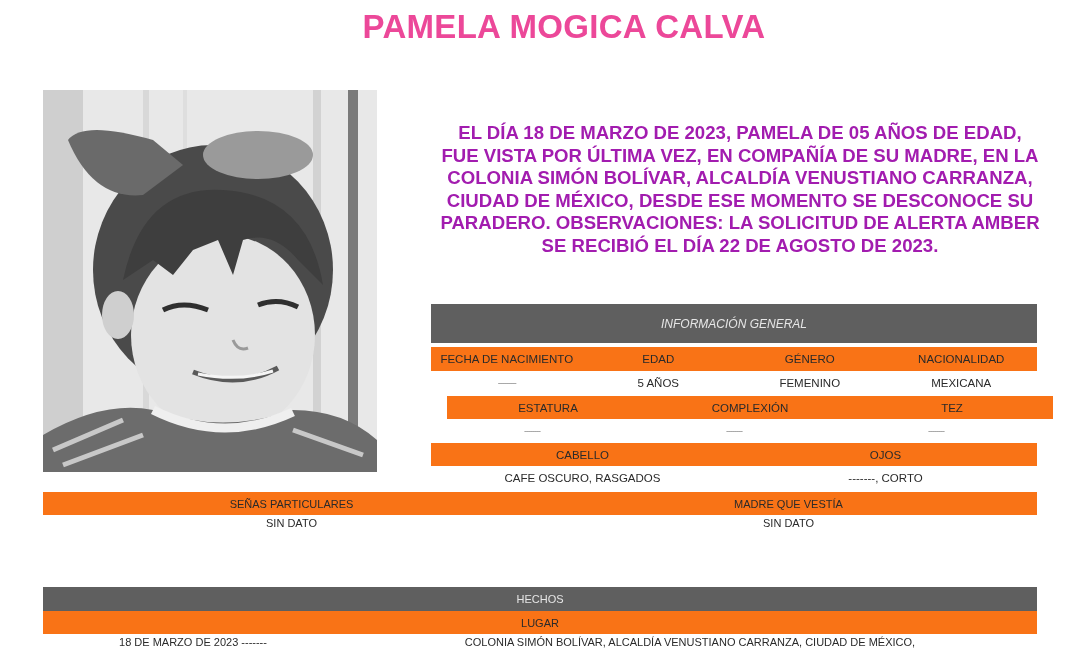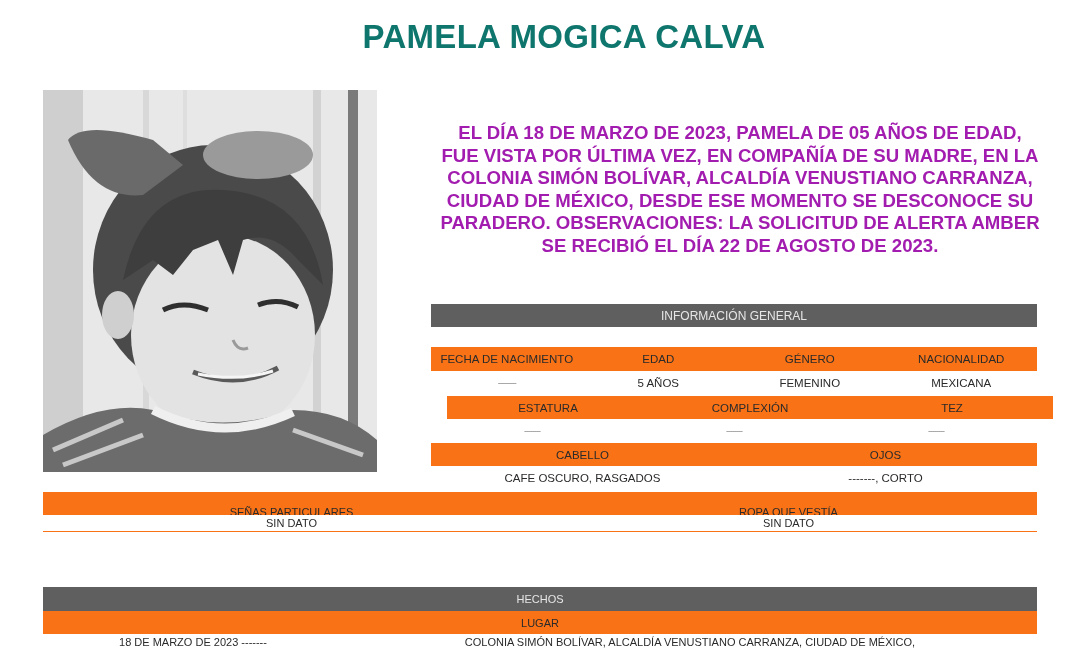--- a/index.html
+++ b/index.html
@@ -5,23 +5,23 @@
     * { margin: 0; padding: 0; box-sizing: border-box; }
     html, body {
       width: 1080px; height: 666px; overflow: hidden;
       background: #ffffff;
       font-family: "Liberation Sans", sans-serif;
       color: #1a1a1a;
     }
     .page { position: relative; width: 1080px; height: 666px; }
 
     .title {
-      position: absolute; left: 0; top: 18px; width: 1080px;
+      position: absolute; left: 0; top: 8px; width: 1080px;
       text-align: center; font-weight: bold; font-size: 33px;
-      letter-spacing: 0.3px; color: #0f766e; padding-left: 48px;
+      letter-spacing: 0.3px; color: #ec4899; padding-left: 48px;
     }
 
     .photo {
       position: absolute; left: 43px; top: 90px; width: 334px; height: 382px;
       overflow: hidden;
       background: linear-gradient(90deg, #c9c9c9 0%, #e4e4e4 12%, #f0f0f0 30%, #e6e6e6 55%, #dcdcdc 80%, #8a8a8a 92%, #d0d0d0 100%);
     }
     .photo svg { width: 100%; height: 100%; display: block; }
 
     .narrative {
@@ -86,21 +86,21 @@
       <path d="M155 284 Q195 292 230 281" stroke="#f5f5f5" stroke-width="3" fill="none"></path>
 
       <path d="M0 382 L0 345 Q60 310 110 320 Q180 345 250 320 Q300 320 334 350 L334 382 Z" fill="#6c6c6c"></path>
       <path d="M110 320 Q180 355 250 322" stroke="#efefef" stroke-width="9" fill="none"></path>
       <path d="M10 360 L80 330 M20 375 L100 345 M250 340 L320 365" stroke="#c8c8c8" stroke-width="5"></path>
     </svg>
   </div>
 
   <p class="narrative">EL DÍA 18 DE MARZO DE 2023, PAMELA DE 05 AÑOS DE EDAD, FUE VISTA POR ÚLTIMA VEZ, EN COMPAÑÍA DE SU MADRE, EN LA COLONIA SIMÓN BOLÍVAR, ALCALDÍA VENUSTIANO CARRANZA, CIUDAD DE MÉXICO, DESDE ESE MOMENTO SE DESCONOCE SU PARADERO. OBSERVACIONES: LA SOLICITUD DE ALERTA AMBER SE RECIBIÓ EL DÍA 22 DE AGOSTO DE 2023.</p>
 
-  <div class="bar-dark info" style="top:304px;height:23px;">INFORMACIÓN GENERAL</div>
+  <div class="bar-dark info" style="top:304px;height:39px;font-style:italic;">INFORMACIÓN GENERAL</div>
 
   <div class="bar-light info" style="top:347px;height:24px;">
     <span class="cell">FECHA DE NACIMIENTO</span>
     <span class="cell">EDAD</span>
     <span class="cell">GÉNERO</span>
     <span class="cell">NACIONALIDAD</span>
   </div>
   <div class="row-plain info" style="top:371px;height:24px;">
     <span class="cell dash">---------</span>
     <span class="cell">5 AÑOS</span>
@@ -121,23 +121,23 @@
 
   <div class="bar-light info" style="top:443px;height:23px;">
     <span class="cell">CABELLO</span>
     <span class="cell">OJOS</span>
   </div>
   <div class="row-plain info" style="top:466px;height:24px;">
     <span class="cell">CAFE OSCURO, RASGADOS</span>
     <span class="cell">-------, CORTO</span>
   </div>
 
-  <div class="bar-light wide" style="top:492px;height:40px;font-size:11px;">
+  <div class="bar-light wide" style="top:492px;height:23px;font-size:11px;">
     <span class="cell">SEÑAS PARTICULARES</span>
-    <span class="cell">ROPA QUE VESTÍA</span>
+    <span class="cell">MADRE QUE VESTÍA</span>
   </div>
   <div class="row-plain wide" style="top:515px;height:16px;font-size:11px;">
     <span class="cell">SIN DATO</span>
     <span class="cell">SIN DATO</span>
   </div>
 
   <div class="bar-dark wide" style="top:587px;height:24px;font-size:11px;">HECHOS</div>
   <div class="bar-light wide" style="top:611px;height:23px;font-size:11px;">
     <span class="cell">LUGAR</span>
   </div>

